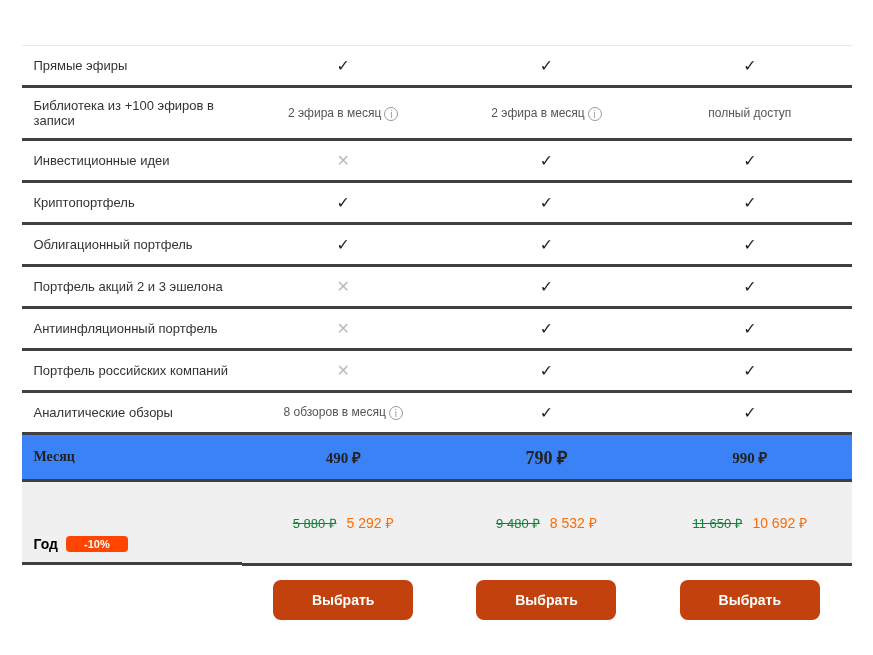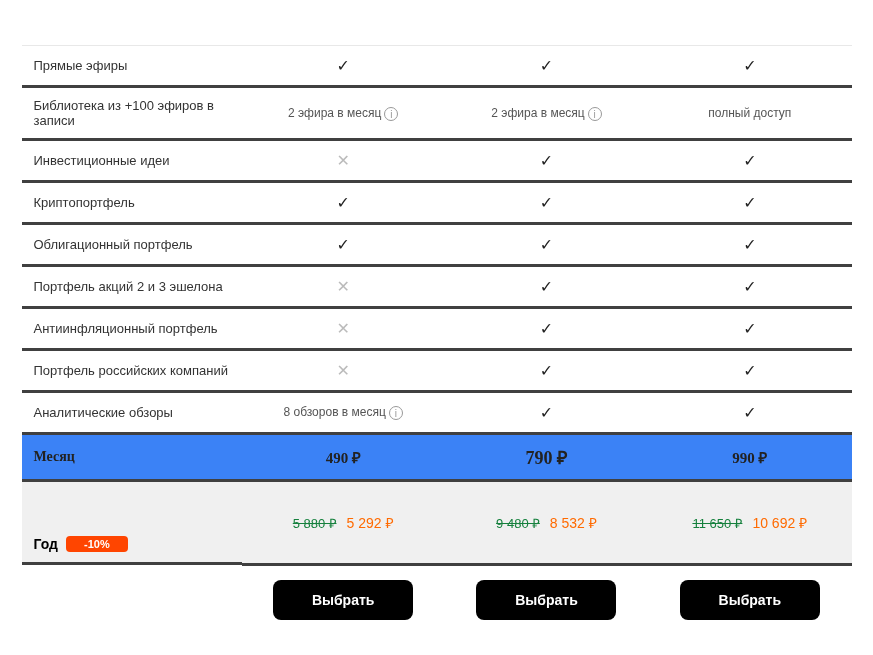--- a/index.html
+++ b/index.html
@@ -105,21 +105,21 @@
     .new-price {
       color: #ff6a00;
       font-weight: normal;
       font-size: 14px;
     }
     .button-row td {
       padding: 14px 12px;
       border-bottom: none;
     }
     .select-btn {
-      background: #000000;
+      background: #c2410c;
       color: #fff;
       border: none;
       border-radius: 8px;
       padding: 12px 32px;
       font-size: 14px;
       font-weight: bold;
       cursor: pointer;
       width: 140px;
     }
     .year-row-cell {

